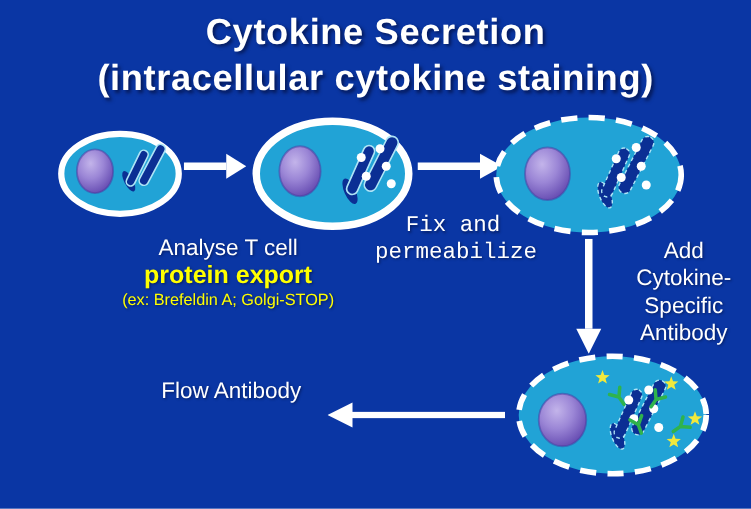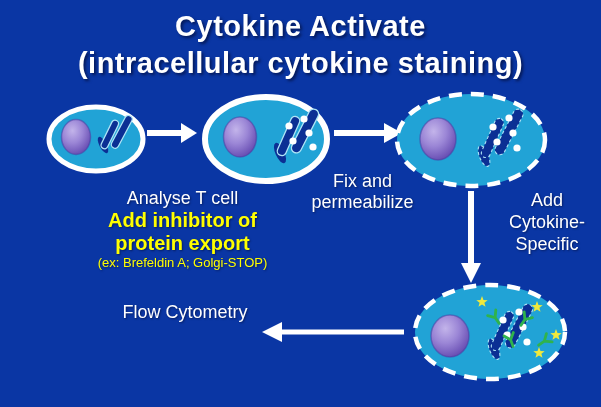--- a/index.html
+++ b/index.html
@@ -44,21 +44,21 @@
       <stop offset="0%" style="stop-color:var(--nucleus-light)"></stop>
       <stop offset="45%" style="stop-color:var(--nucleus-mid)"></stop>
       <stop offset="100%" style="stop-color:var(--nucleus-dark)"></stop>
     </radialGradient>
   </defs>
 </svg>
 
 <div id="slide">
 
   <div id="title" class="abs">
-    <div>Cytokine Activate</div>
+    <div>Cytokine Secretion</div>
     <div>(intracellular cytokine staining)</div>
   </div>
 
   <svg class="abs" style="left:40px;top:99px;" width="112" height="80" viewBox="0 0 112 80">
     <ellipse class="membrane" cx="56" cy="40" rx="47" ry="32" stroke-width="5"></ellipse>
     <ellipse class="nucleus" cx="36" cy="38" rx="14.5" ry="17.5"></ellipse>
     <g>
       <ellipse class="organelle" cx="63" cy="46" rx="3.5" ry="9" transform="rotate(-28 63 46)"></ellipse>
       <rect class="org-outline" x="66.5" y="20" width="7" height="31" rx="3.5" transform="rotate(26 70 35)"></rect>
       <rect class="org-outline" x="78" y="15" width="7.5" height="36" rx="3.75" transform="rotate(28 82 33)"></rect>
@@ -149,33 +149,33 @@
     </g>
   </svg>
 
   <svg class="abs" style="left:262px;top:320px;" width="142" height="24" viewBox="0 0 142 24">
     <polygon class="arrow" points="20,2 20,22 0,12"></polygon>
     <rect class="arrow" x="18" y="9.5" width="124" height="5"></rect>
   </svg>
 
   <div class="label" style="left:70px;top:187px;width:225px;">
     <div class="lbl-white">Analyse T cell</div>
-    <div class="lbl-yellow">Add inhibitor of</div>
     <div class="lbl-yellow">protein export</div>
     <div class="lbl-note">(ex: Brefeldin A; Golgi-STOP)</div>
   </div>
 
-  <div class="label lbl-white" style="left:300px;top:171px;width:125px;line-height:21px;">
+  <div class="label lbl-white" style="left:300px;top:171px;width:125px;line-height:21px;font-family:Liberation Mono, monospace;">
     <div>Fix and</div>
     <div>permeabilize</div>
   </div>
 
   <div class="label lbl-white" style="left:498px;top:189px;width:98px;">
     <div>Add</div>
     <div>Cytokine-</div>
     <div>Specific</div>
+    <div>Antibody</div>
   </div>
 
   <div class="label lbl-white" style="left:100px;top:301px;width:170px;">
-    <div>Flow Cytometry</div>
+    <div>Flow Antibody</div>
   </div>
 
 </div>
 
 </body></html>

